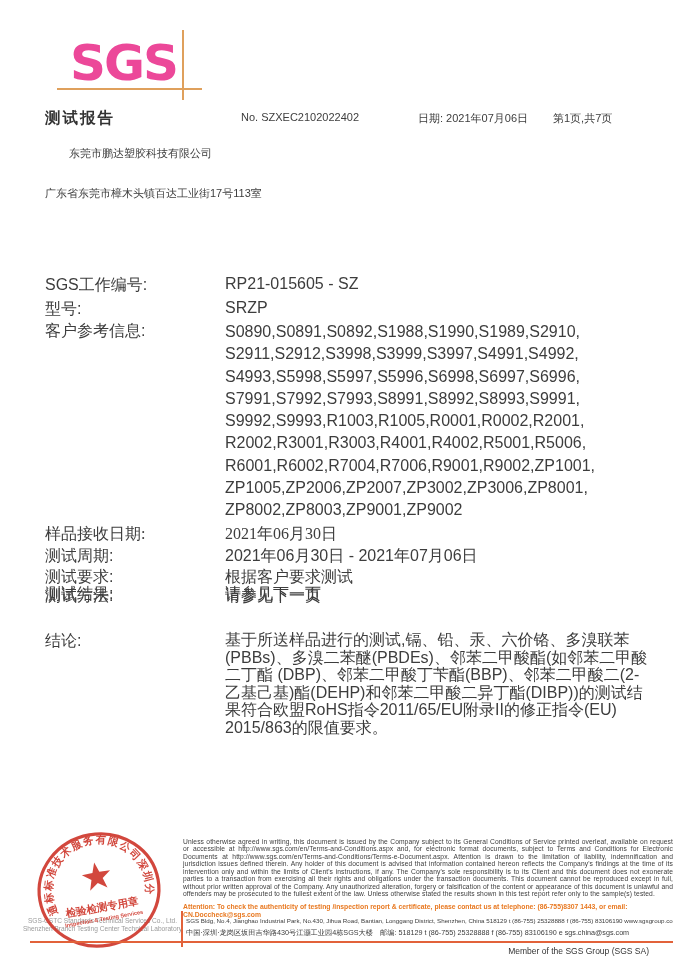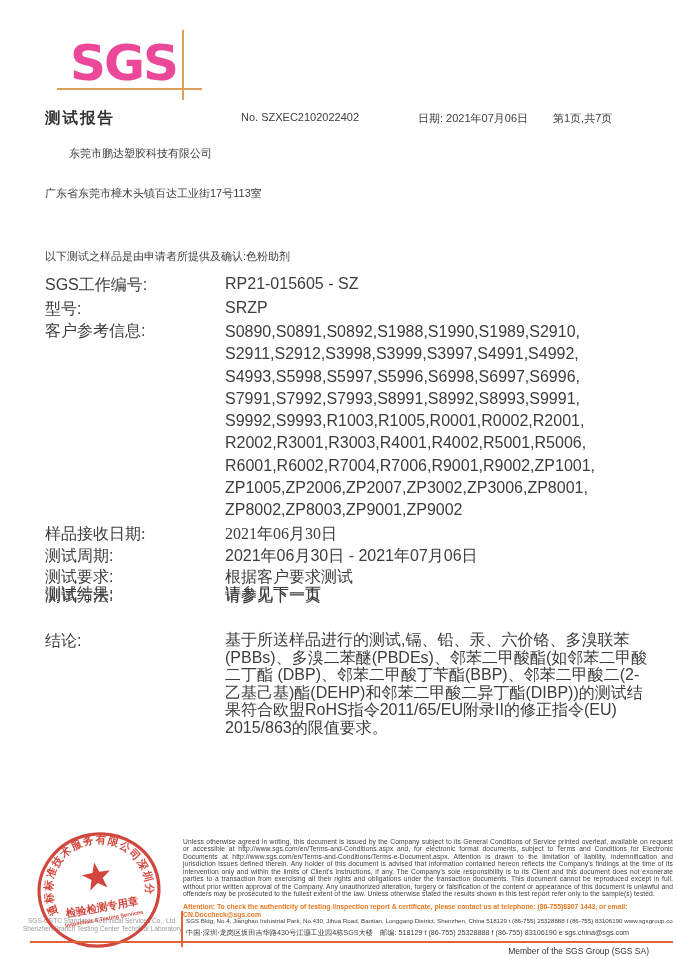--- a/index.html
+++ b/index.html
@@ -63,21 +63,20 @@
   <div class="title-row">
     <div class="doc-title">测试报告</div>
     <div class="report-no">No. SZXEC2102022402</div>
     <div class="report-date">日期: 2021年07月06日</div>
     <div class="page-ind">第1页,共7页</div>
   </div>
 
   <div class="abs bodytext" style="left:45px; top:146px;margin-left:24px;">东莞市鹏达塑胶科技有限公司</div>
   <div class="abs bodytext" style="left:45px; top:186px;">广东省东莞市樟木头镇百达工业街17号113室</div>
 
-  <div class="abs bodytext" style="left:45px; top:249px;">以下测试之样品是由申请者所提供及确认:色粉助剂</div>
 
   <div class="frow" style="top:275px;">
     <div class="lbl">SGS工作编号:</div>
     <div class="val">RP21-015605 - SZ</div>
   </div>
 
   <div class="frow" style="top:299px;">
     <div class="lbl">型号:</div>
     <div class="val">SRZP</div>
   </div>

